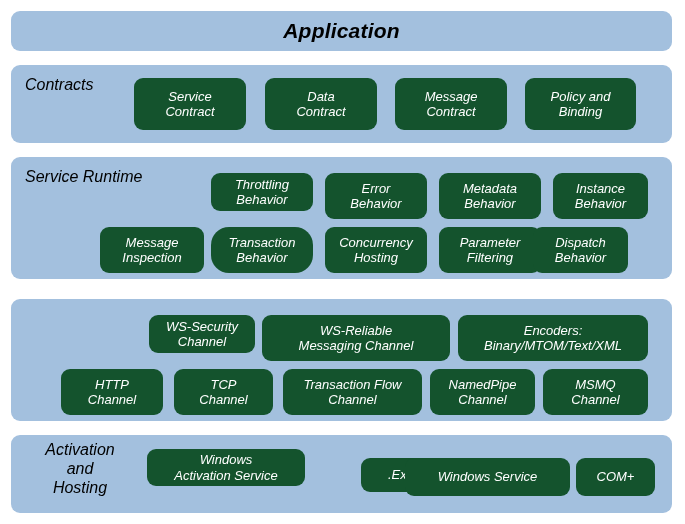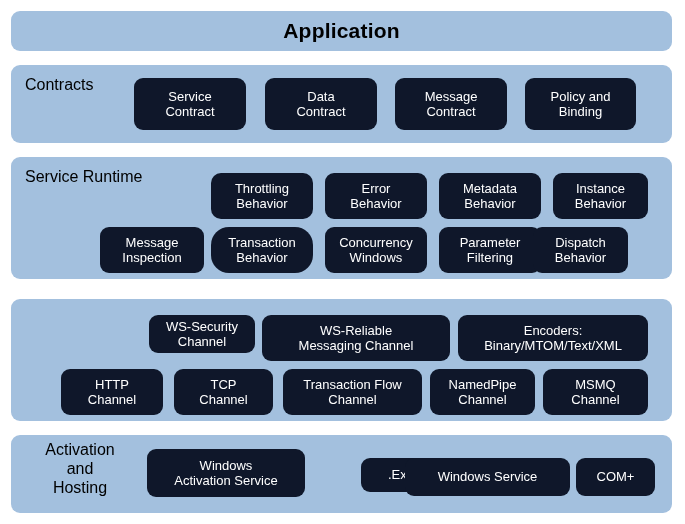--- a/index.html
+++ b/index.html
@@ -10,20 +10,21 @@
     width: 685px;
     height: 524px;
     background: #ffffff;
     font-family: "Liberation Sans", sans-serif;
     overflow: hidden;
   }
   #diagram {
     position: relative;
     width: 685px;
     height: 524px;
+    font-style: italic;
   }
   
   .section {
     position: absolute;
     background: #a3c0de;
     border-radius: 9px;
     box-sizing: border-box;
   }
   .section-label {
     position: absolute;
@@ -49,21 +50,21 @@
   }
   #application-banner .app-title {
     color: #000000;
     font-size: 21px;
     font-weight: bold;
     letter-spacing: 0.2px;
   }
   
   .box {
     position: absolute;
-    background: #0f172a;
+    background: #14532d;
     border-radius: 9px;
     color: #ffffff;
     font-size: 13px;
     line-height: 15.5px;
     display: flex;
     align-items: center;
     justify-content: center;
     text-align: center;
     white-space: pre-line;
     box-sizing: border-box;
@@ -87,35 +88,35 @@
 Contract</div>
     <div class="box" style="left:384px; top:13px; width:112px; height:52px;">Message
 Contract</div>
     <div class="box" style="left:514px; top:13px; width:111px; height:52px;">Policy and
 Binding</div>
   </div>
 
   <div class="section" style="left:11px; top:157px; width:661px; height:122px;">
     <div class="section-label" style="left:14px; top:10px; text-align:left;">Service Runtime</div>
 
-    <div class="box" style="left:200px; top:16px; width:102px; height:46px;border-radius:10px;">Throttling
+    <div class="box" style="left:200px; top:16px; width:102px; height:38px;">Throttling
 Behavior</div>
     <div class="box" style="left:314px; top:16px; width:102px; height:46px;">Error
 Behavior</div>
     <div class="box" style="left:428px; top:16px; width:102px; height:46px;">Metadata
 Behavior</div>
     <div class="box" style="left:542px; top:16px; width:95px; height:46px;">Instance
 Behavior</div>
 
     <div class="box" style="left:89px; top:70px; width:104px; height:46px;">Message
 Inspection</div>
     <div class="box" style="left:200px; top:70px; width:102px; height:46px;border-radius:18px;">Transaction
 Behavior</div>
     <div class="box" style="left:314px; top:70px; width:102px; height:46px;">Concurrency
-Windows</div>
+Hosting</div>
     <div class="box" style="left:428px; top:70px; width:102px; height:46px;">Parameter
 Filtering</div>
     <div class="box" style="left:522px; top:70px; width:95px; height:46px;">Dispatch
 Behavior</div>
   </div>
 
   <div class="section" style="left:11px; top:299px; width:661px; height:122px;">
 
     <div class="box" style="left:138px; top:16px; width:106px; height:38px;">WS-Security
 Channel</div>
@@ -134,20 +135,20 @@
 Channel</div>
     <div class="box" style="left:532px; top:70px; width:105px; height:46px;">MSMQ
 Channel</div>
   </div>
 
   <div class="section" style="left:11px; top:435px; width:661px; height:78px;">
     <div class="section-label" style="left:14px; top:5px; width:110px; text-align:center;">Activation
 and
 Hosting</div>
 
-    <div class="box" style="left:136px; top:14px; width:158px; height:48px;">Windows
+    <div class="box" style="left:136px; top:14px; width:158px; height:37px;">Windows
 Activation Service</div>
     <div class="box" style="left:318px; top:23px; width:80px; height:34px;margin-left:32px;">.Exe</div>
     <div class="box" style="left:565px; top:23px; width:79px; height:38px;">COM+</div>
     <div class="box" style="left:394px; top:23px; width:165px; height:38px;">Windows Service</div>
   </div>
 
 </div>
 
 </body></html>

